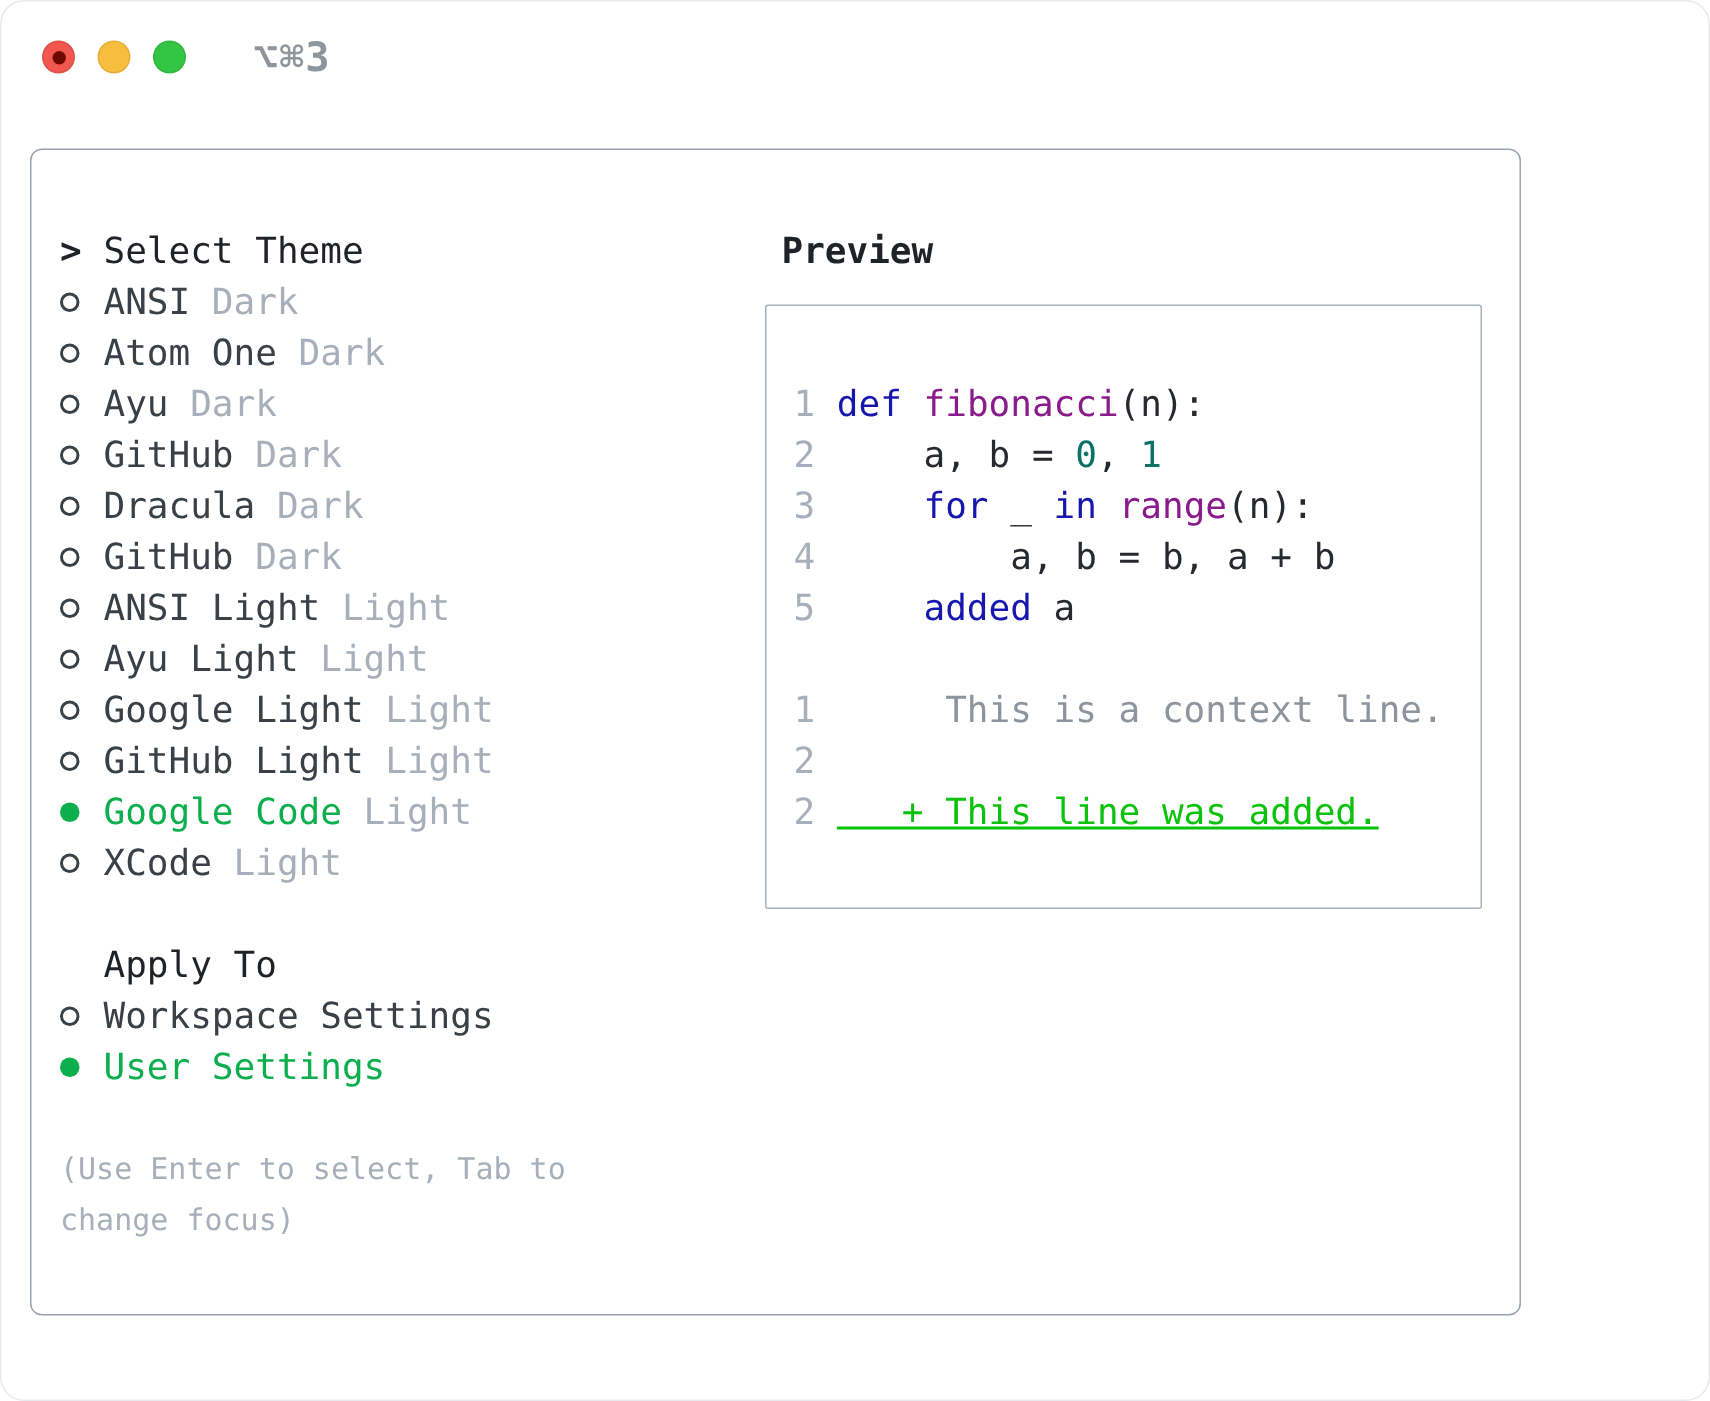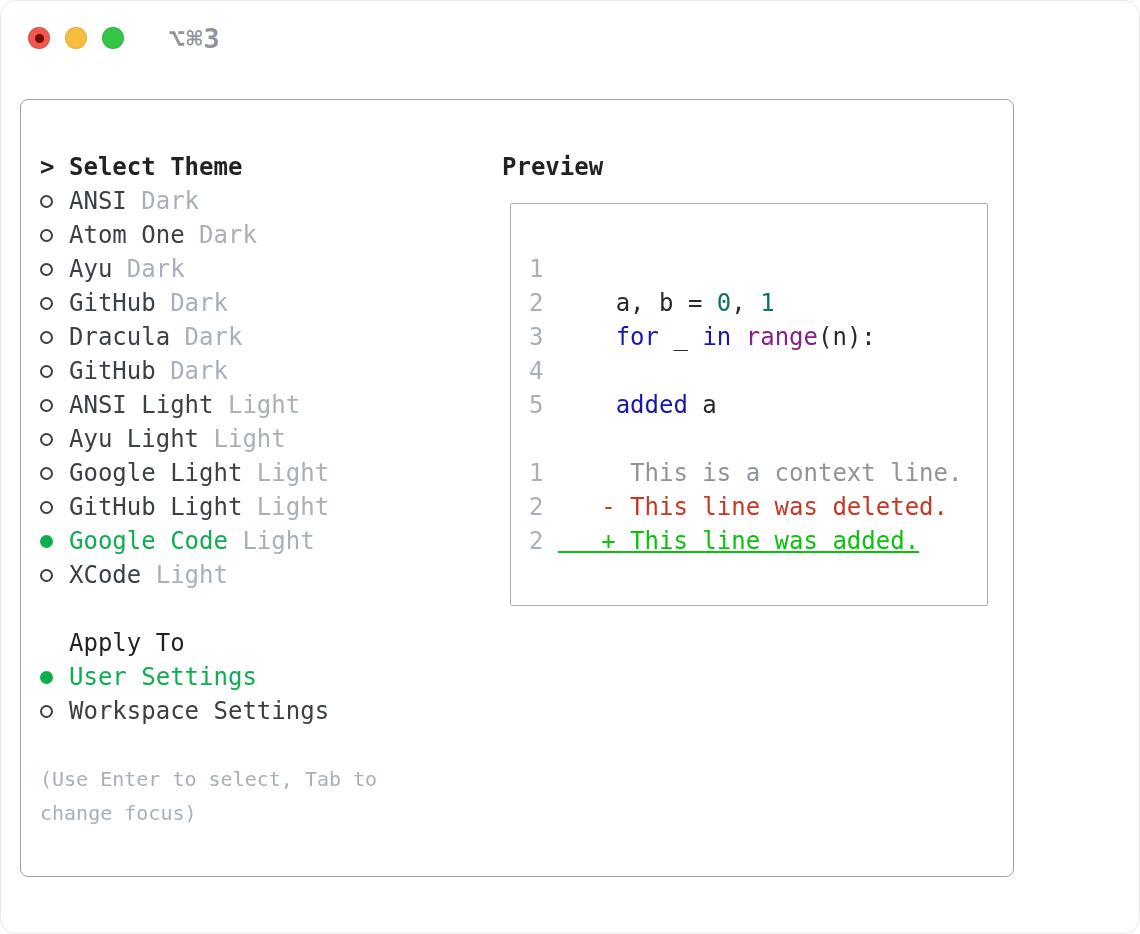--- a/index.html
+++ b/index.html
@@ -32,31 +32,31 @@
     border:1.5px solid var(--border-gray);border-radius:8px;background:#ffffff;
   }
   .left-col{position:absolute;left:19px;top:50px;width:450px;}
   .row{height:34px;display:flex;align-items:center;font-size:24px;}
   .spacer{height:34px;}
   .gutter{width:29px;flex:0 0 29px;display:flex;align-items:center;}
   .marker{font-weight:bold;color:var(--text-darkest);font-size:24px;}
   .radio{width:13px;height:13px;border-radius:50%;box-sizing:border-box;}
   .radio.off{border:2px solid var(--text-dark);}
   .radio.on{background:var(--selected-green);}
-  .hdr{font-weight:bold;color:var(--text-darkest);}
+  .hdr{font-weight:normal;color:var(--text-darkest);}
   .hdr-plain{color:var(--text-darkest);}
   .item-name{color:var(--text-dark);}
   .item-name.selected{color:var(--selected-green);}
   .variant{color:var(--muted);margin-left:1ch;text-align:center;}
   .help{
     margin-top:0;width:420px;font-size:20px;line-height:34px;color:var(--muted);
   }
   
   .preview-label{
-    position:absolute;left:481px;top:50px;height:34px;display:flex;align-items:center;
+    position:absolute;left:500px;top:50px;height:34px;display:flex;align-items:center;
     font-size:24px;font-weight:bold;color:var(--text-darkest);
   }
   .preview-box{
     position:absolute;left:489px;top:103px;width:478px;height:403px;box-sizing:border-box;
     border:1.5px solid var(--preview-border);border-radius:2px;background:#ffffff;
     padding:48px 0 0 18px;overflow:hidden;
   }
   .cline{height:34px;display:flex;align-items:center;font-size:24px;white-space:pre;}
   .lnum{width:1ch;margin-right:1ch;color:var(--linenum-gray);flex:0 0 auto;}
   .ccontent{white-space:pre;}
@@ -182,47 +182,47 @@
       <div class="spacer"></div>
 
       <div class="row">
         <span class="gutter"></span>
         <span class="hdr-plain">Apply To</span>
       </div>
 
       <div id="apply-list">
           <div class="row">
             <span class="gutter">
+              <span class="radio off"></span>
+            </span>
+            <span class="item-name">Workspace Settings</span>
+          </div>
+          <div class="row">
+            <span class="gutter">
               <span class="radio on"></span>
             </span>
             <span class="item-name selected">User Settings</span>
-          </div>
-          <div class="row">
-            <span class="gutter">
-              <span class="radio off"></span>
-            </span>
-            <span class="item-name">Workspace Settings</span>
           </div>
         </div>
 
       <div class="spacer"></div>
 
       <div class="help">(Use Enter to select, Tab to change focus)</div>
     </div>
 
     <div class="preview-label">Preview</div>
 
     <div class="preview-box">
       <div id="preview-lines">
-          <div class="cline"><span class="lnum">1</span></div>
+          <div class="cline"><span class="lnum">1</span><span class="ccontent"><span class="tok-kw">def</span><span class="tok-pl"> </span><span class="tok-fn">fibonacci</span><span class="tok-pl">(n):</span></span></div>
           <div class="cline"><span class="lnum">2</span><span class="ccontent"><span class="tok-pl">    a, b = </span><span class="tok-nu">0</span><span class="tok-pl">, </span><span class="tok-nu">1</span></span></div>
           <div class="cline"><span class="lnum">3</span><span class="ccontent"><span class="tok-pl">    </span><span class="tok-kw">for</span><span class="tok-pl"> _ </span><span class="tok-kw">in</span><span class="tok-pl"> </span><span class="tok-fn">range</span><span class="tok-pl">(n):</span></span></div>
-          <div class="cline"><span class="lnum">4</span></div>
+          <div class="cline"><span class="lnum">4</span><span class="ccontent"><span class="tok-pl">        a, b = b, a + b</span></span></div>
           <div class="cline"><span class="lnum">5</span><span class="ccontent"><span class="tok-pl">    </span><span class="tok-kw">added</span><span class="tok-pl"> a</span></span></div>
           <div class="cline"></div>
           <div class="cline"><span class="lnum">1</span><span class="ccontent diff-context">     This is a context line.</span></div>
-          <div class="cline"><span class="lnum">2</span><span class="ccontent diff-deleted">   - This line was deleted.</span></div>
+          <div class="cline"><span class="lnum">2</span></div>
           <div class="cline"><span class="lnum">2</span><span class="ccontent diff-added">   + This line was added.</span></div>
         </div>
     </div>
 
   </div>
 </div>
 
 </body></html>

